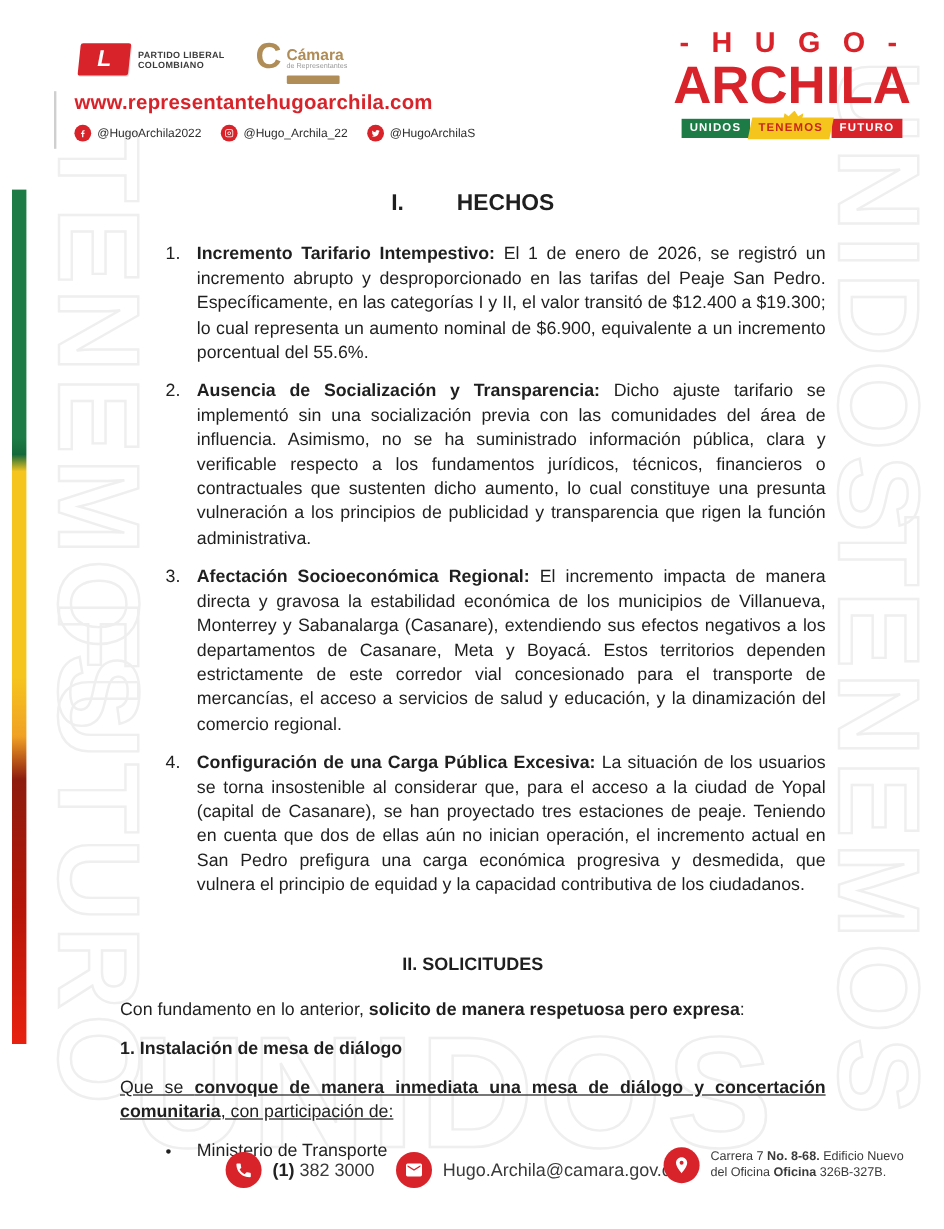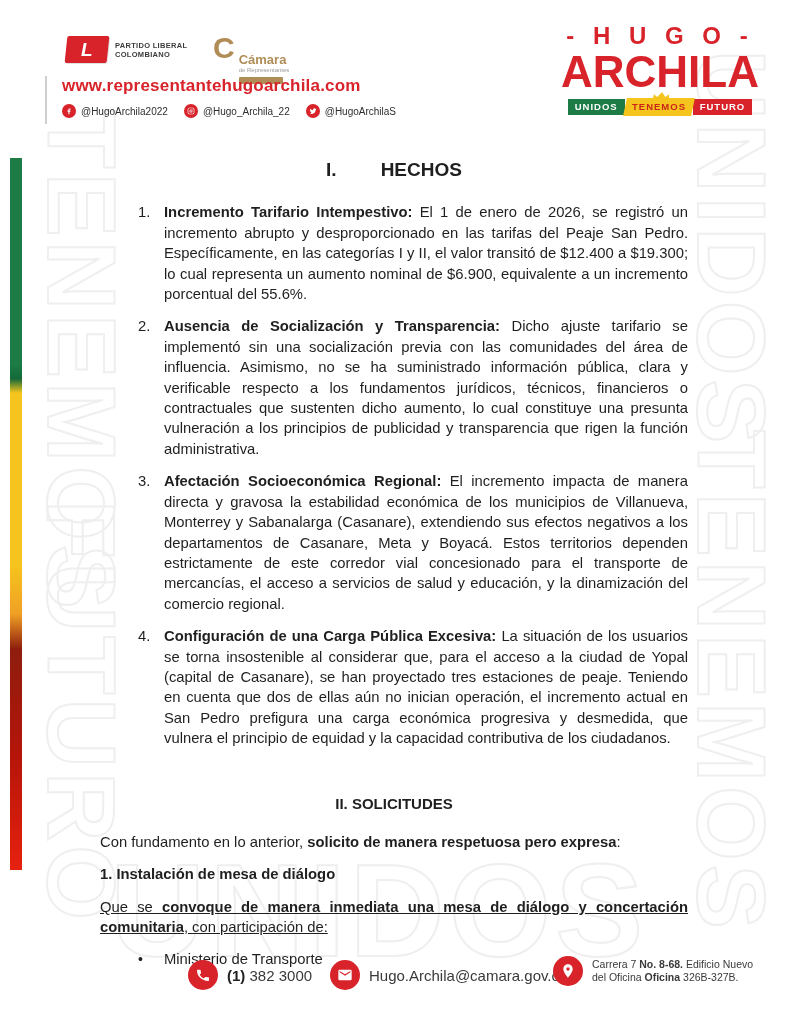--- a/index.html
+++ b/index.html
@@ -34,21 +34,21 @@
   .logo-partido{position:absolute;left:66px;top:36px;display:flex;align-items:center;}
   .pl-flag{
     width:42px;height:27px;background:#d8232a;border-radius:2px;
     transform:skewX(-6deg);display:flex;align-items:center;justify-content:center;
     box-shadow:1px 1px 0 rgba(0,0,0,.12);
   }
   .pl-flag span{color:#fff;font-weight:bold;font-style:italic;font-size:19px;transform:skewX(6deg);}
   .pl-text{margin-left:7px;font-size:7.5px;font-weight:bold;color:#3c3c3c;line-height:9px;letter-spacing:.3px;}
   .logo-camara{position:absolute;left:213px;top:33px;display:flex;align-items:flex-start;}
   .cam-c{font-size:30px;font-weight:bold;color:#b08d57;line-height:30px;}
-  .cam-col{margin-left:4px;margin-top:20px;}
+  .cam-col{margin-left:4px;margin-top:6px;}
   .cam-title{font-size:13px;font-weight:bold;color:#b08d57;line-height:13px;}
   .cam-sub{font-size:6px;color:#9a9a9a;line-height:8px;}
   .cam-badge{margin-top:3px;width:44px;height:7px;background:#b08d57;border-radius:1px;
     font-size:4.5px;color:#f7ecd8;text-align:center;line-height:7px;overflow:hidden;}
   .header-divider{position:absolute;left:45px;top:76px;width:2px;height:48px;background:#cfcfcf;}
   .site-url{position:absolute;left:62px;top:76px;font-size:17px;font-weight:bold;color:#d8232a;letter-spacing:.2px;text-decoration:none;}
   .social-row{position:absolute;left:62px;top:104px;display:flex;align-items:center;gap:16px;}
   .social-item{display:flex;align-items:center;gap:5px;text-decoration:none;color:#2e2e2e;}
   .social-circle{width:14px;height:14px;border-radius:50%;background:#d8232a;display:flex;align-items:center;justify-content:center;}
   .social-circle svg{width:8px;height:8px;fill:#fff;}

